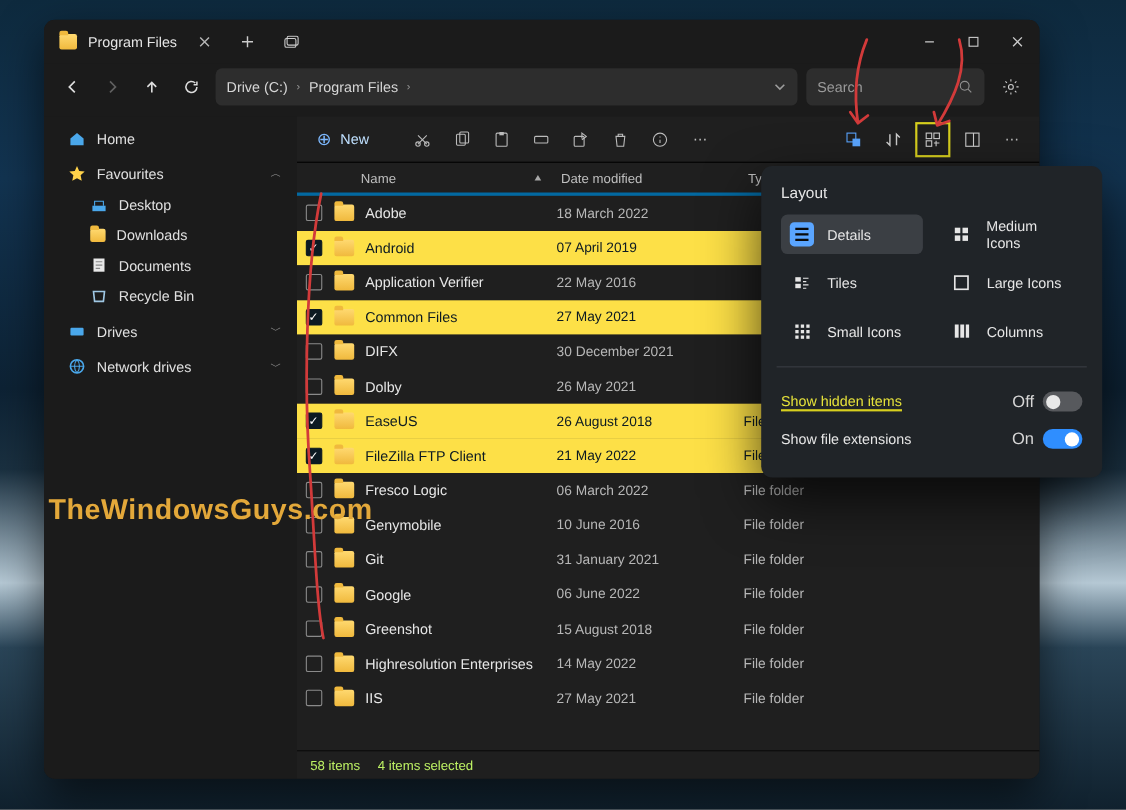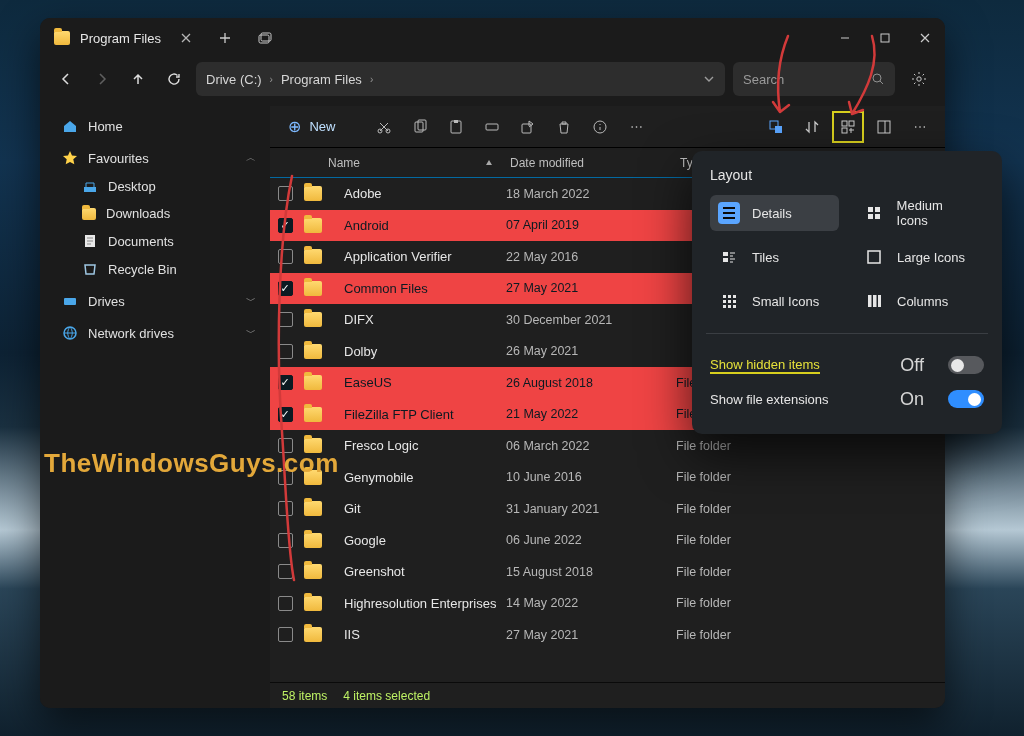--- a/index.html
+++ b/index.html
@@ -32,33 +32,33 @@
   .gear { width:32px; height:34px; display:flex; align-items:center; justify-content:center; color:#ccc; }
   
   .body { flex:1; display:flex; min-height:0; }
   .sidebar { width:230px; background:#1b1b1b; padding:6px 4px; }
   .toolbar { height:42px; border-bottom:1px solid #000; display:flex; align-items:center; padding:0 10px; gap:6px; }
   .newbtn { display:flex; align-items:center; gap:8px; color:#bfe0ff; padding:4px 8px; }
   .newbtn .plus { color:#7db9ff; font-size:16px; }
   .tool-ic { width:30px; height:30px; display:flex; align-items:center; justify-content:center; color:#bdbdbd; }
   .tool-spacer { flex:1; }
   .content { flex:1; display:flex; flex-direction:column; background:#1f1f1f; min-height:0; }
-  .colhead { display:flex; align-items:center; height:30px; color:#bfbfbf; border-bottom:1px solid #0369a1; font-size:12px; }
+  .colhead { display:flex; align-items:center; height:30px; color:#bfbfbf; border-bottom:3px solid #0369a1; font-size:12px; }
   .col-name { width:240px; padding-left:58px; display:flex; align-items:center; gap:80px; position:relative; }
   .col-name .sort { position:absolute; right:16px; opacity:.8; }
   .col-date { width:170px; }
   .col-type { flex:1; }
   .rows { flex:1; overflow:hidden; }
   .row { display:flex; align-items:center; height:31.5px; }
-  .row.sel { background:#ef4444; color:#0c1a22; }
+  .row.sel { background:#fde047; color:#0c1a22; }
   .row.sel .date, .row.sel .type { color:#0c1a22; }
   .ck { width:30px; display:flex; justify-content:center; }
   .ck .box { width:15px; height:15px; border:1.5px solid #8a8a8a; border-radius:2px; display:flex; align-items:center; justify-content:center; }
   .row.sel .ck .box { border-color:#0c1a22; background:#0c1a22; color:#fff; font-size:11px; }
-  .fname { width:206px; display:flex; align-items:center; gap:22px; padding-left:4px; }
+  .fname { width:206px; display:flex; align-items:center; gap:10px; padding-left:4px; }
   .foldericon { width:18px; height:15px; background:linear-gradient(180deg,#ffd970,#f0b93d); border-radius:2px; position:relative; }
   .foldericon::before { content:""; position:absolute; top:-3px; left:0; width:8px; height:4px; background:#f0b93d; border-radius:2px 2px 0 0; }
   .date { width:170px; color:#b7b7b7; font-size:12.5px; }
   .type { flex:1; color:#b7b7b7; font-size:12.5px; }
   .status { height:26px; display:flex; align-items:center; gap:16px; padding:0 12px; font-size:12px; color:#bef264; border-top:1px solid #0a0a0a; }
   
   .sbitem { display:flex; align-items:center; gap:10px; padding:6px 10px 6px 18px; border-radius:4px; color:#e0e0e0; }
   .sbitem.child { padding-left:38px; }
   .sbitem .chev { margin-left:auto; opacity:.6; font-size:10px; }
   .sec { margin-top:4px; }
@@ -73,21 +73,21 @@
     box-shadow:0 20px 50px rgba(0,0,0,0.7); padding:16px 18px 18px 18px; color:#e6e6e6;
   }
   .fly-title { font-size:14px; margin-bottom:12px; }
   .fly-grid { display:grid; grid-template-columns:1fr 1fr; gap:8px 16px; }
   .fly-opt { display:flex; align-items:center; gap:12px; height:36px; border-radius:6px; padding:0 8px; }
   .fly-opt.active { background:#3b3f44; }
   .fly-opt .glyph { width:22px; height:22px; display:flex; align-items:center; justify-content:center; border-radius:4px; }
   .fly-opt.active .glyph { background:#5aa5ff; color:#0a0a0a; }
   .fly-div { height:1px; background:#3a3e43; margin:14px -4px; }
   .fly-row { display:flex; align-items:center; height:34px; }
-  .fly-row .state { margin-left:auto; margin-right:24px; color:#d6d6d6; font-size:18px; }
+  .fly-row .state { margin-left:auto; margin-right:8px; color:#d6d6d6; font-size:15px; }
   .toggle { width:36px; height:18px; border-radius:10px; background:#57595d; position:relative; }
   .toggle::after { content:""; position:absolute; width:13px; height:13px; background:#e8e8e8; border-radius:50%; top:2.5px; left:3px; }
   .toggle.on { background:#2f8eff; }
   .toggle.on::after { left:20px; background:#fff; }
   .hl { color:#e5e13a; border-bottom:2px solid #d7cf1e; }
   .hl-box { outline:2px solid #d7cf1e; outline-offset:-1px; }
   .watermark { position:absolute; left:44px; top:448px; font-size:26px; font-weight:700; color:#e3a83a; letter-spacing:.5px; }
   svg { display:block; }
 </style>
 </head>

